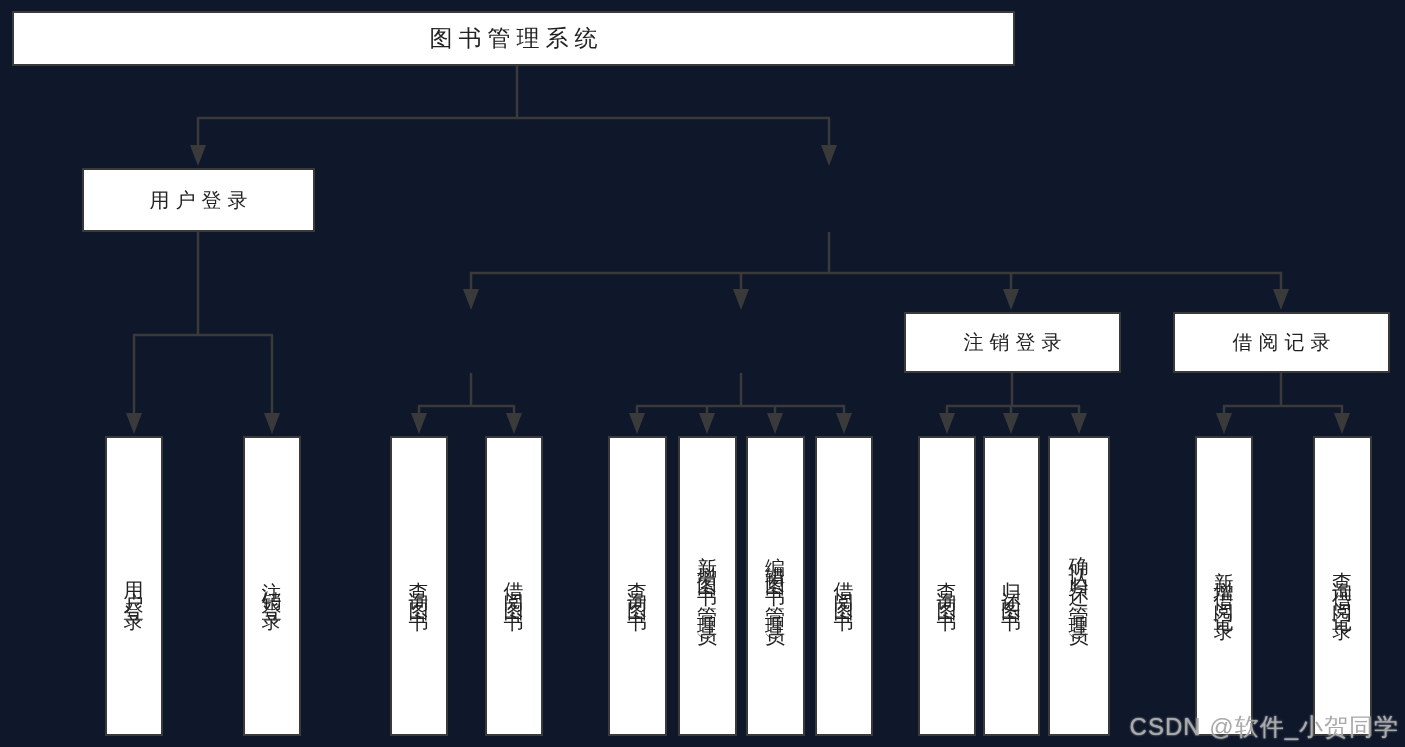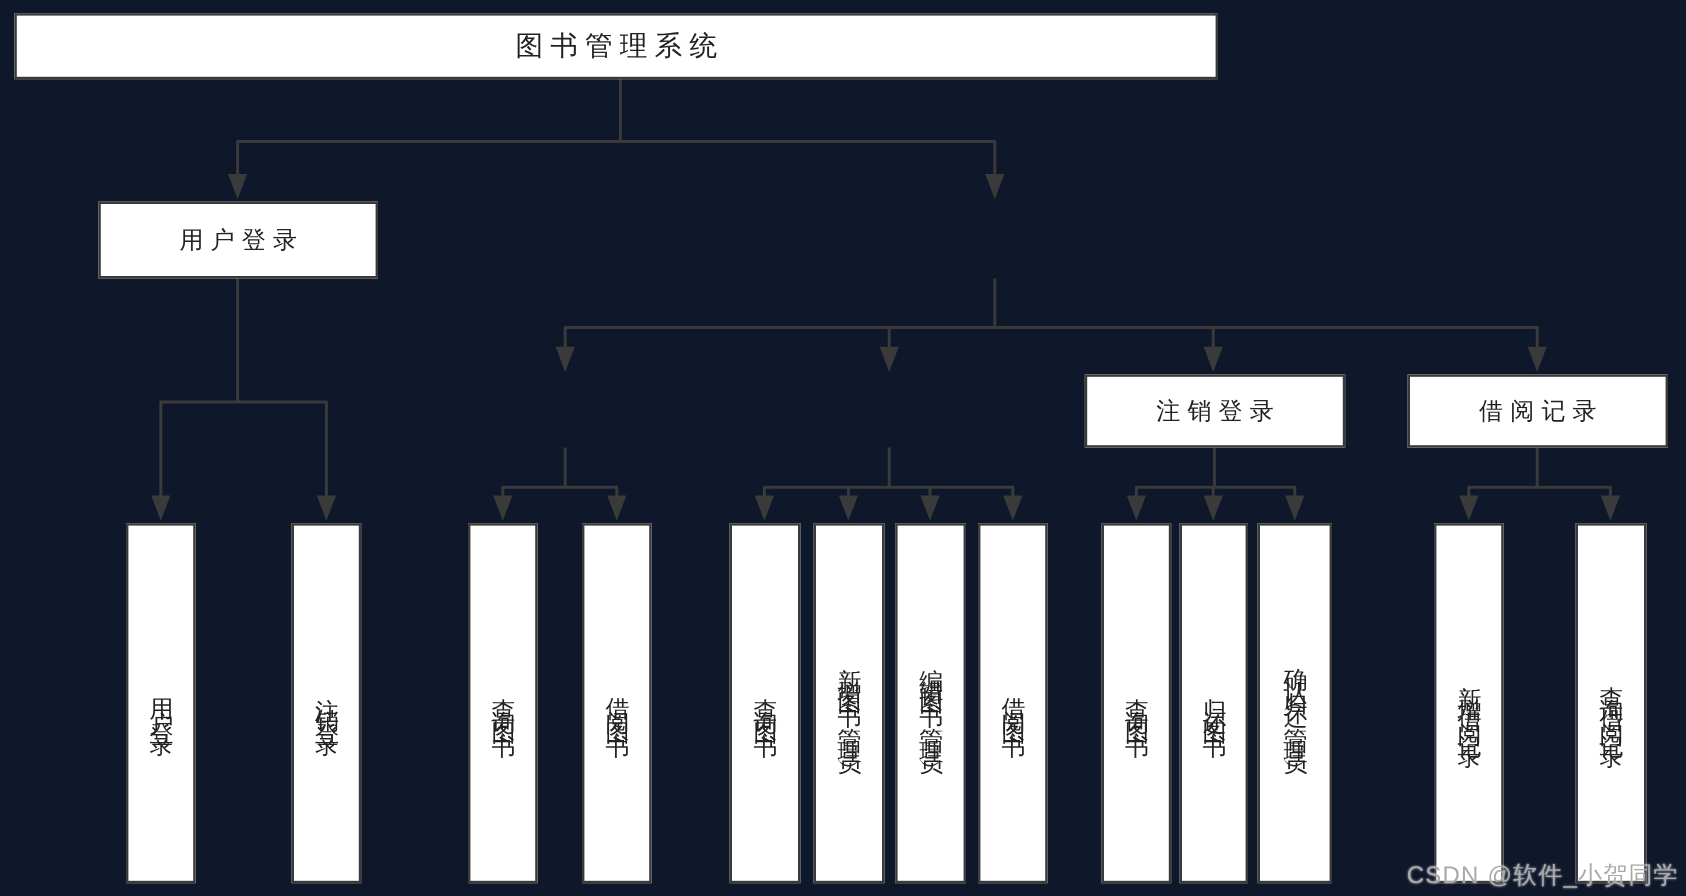--- a/index.html
+++ b/index.html
@@ -38,21 +38,21 @@
     writing-mode:vertical-lr;
     text-orientation:mixed;
     font-size:20px;
     letter-spacing:10px;
     line-height:1;
   }
   .watermark{
     position:absolute;
     right:6px;
     bottom:4px;
-    font-size:20px;
+    font-size:24px;
     letter-spacing:1px;
     color:#aaaaaa;
     text-shadow:0 0 2px rgba(255,255,255,0.8);
     z-index:5;
     white-space:nowrap;
   }
 </style>
 </head>
 <body>
 

